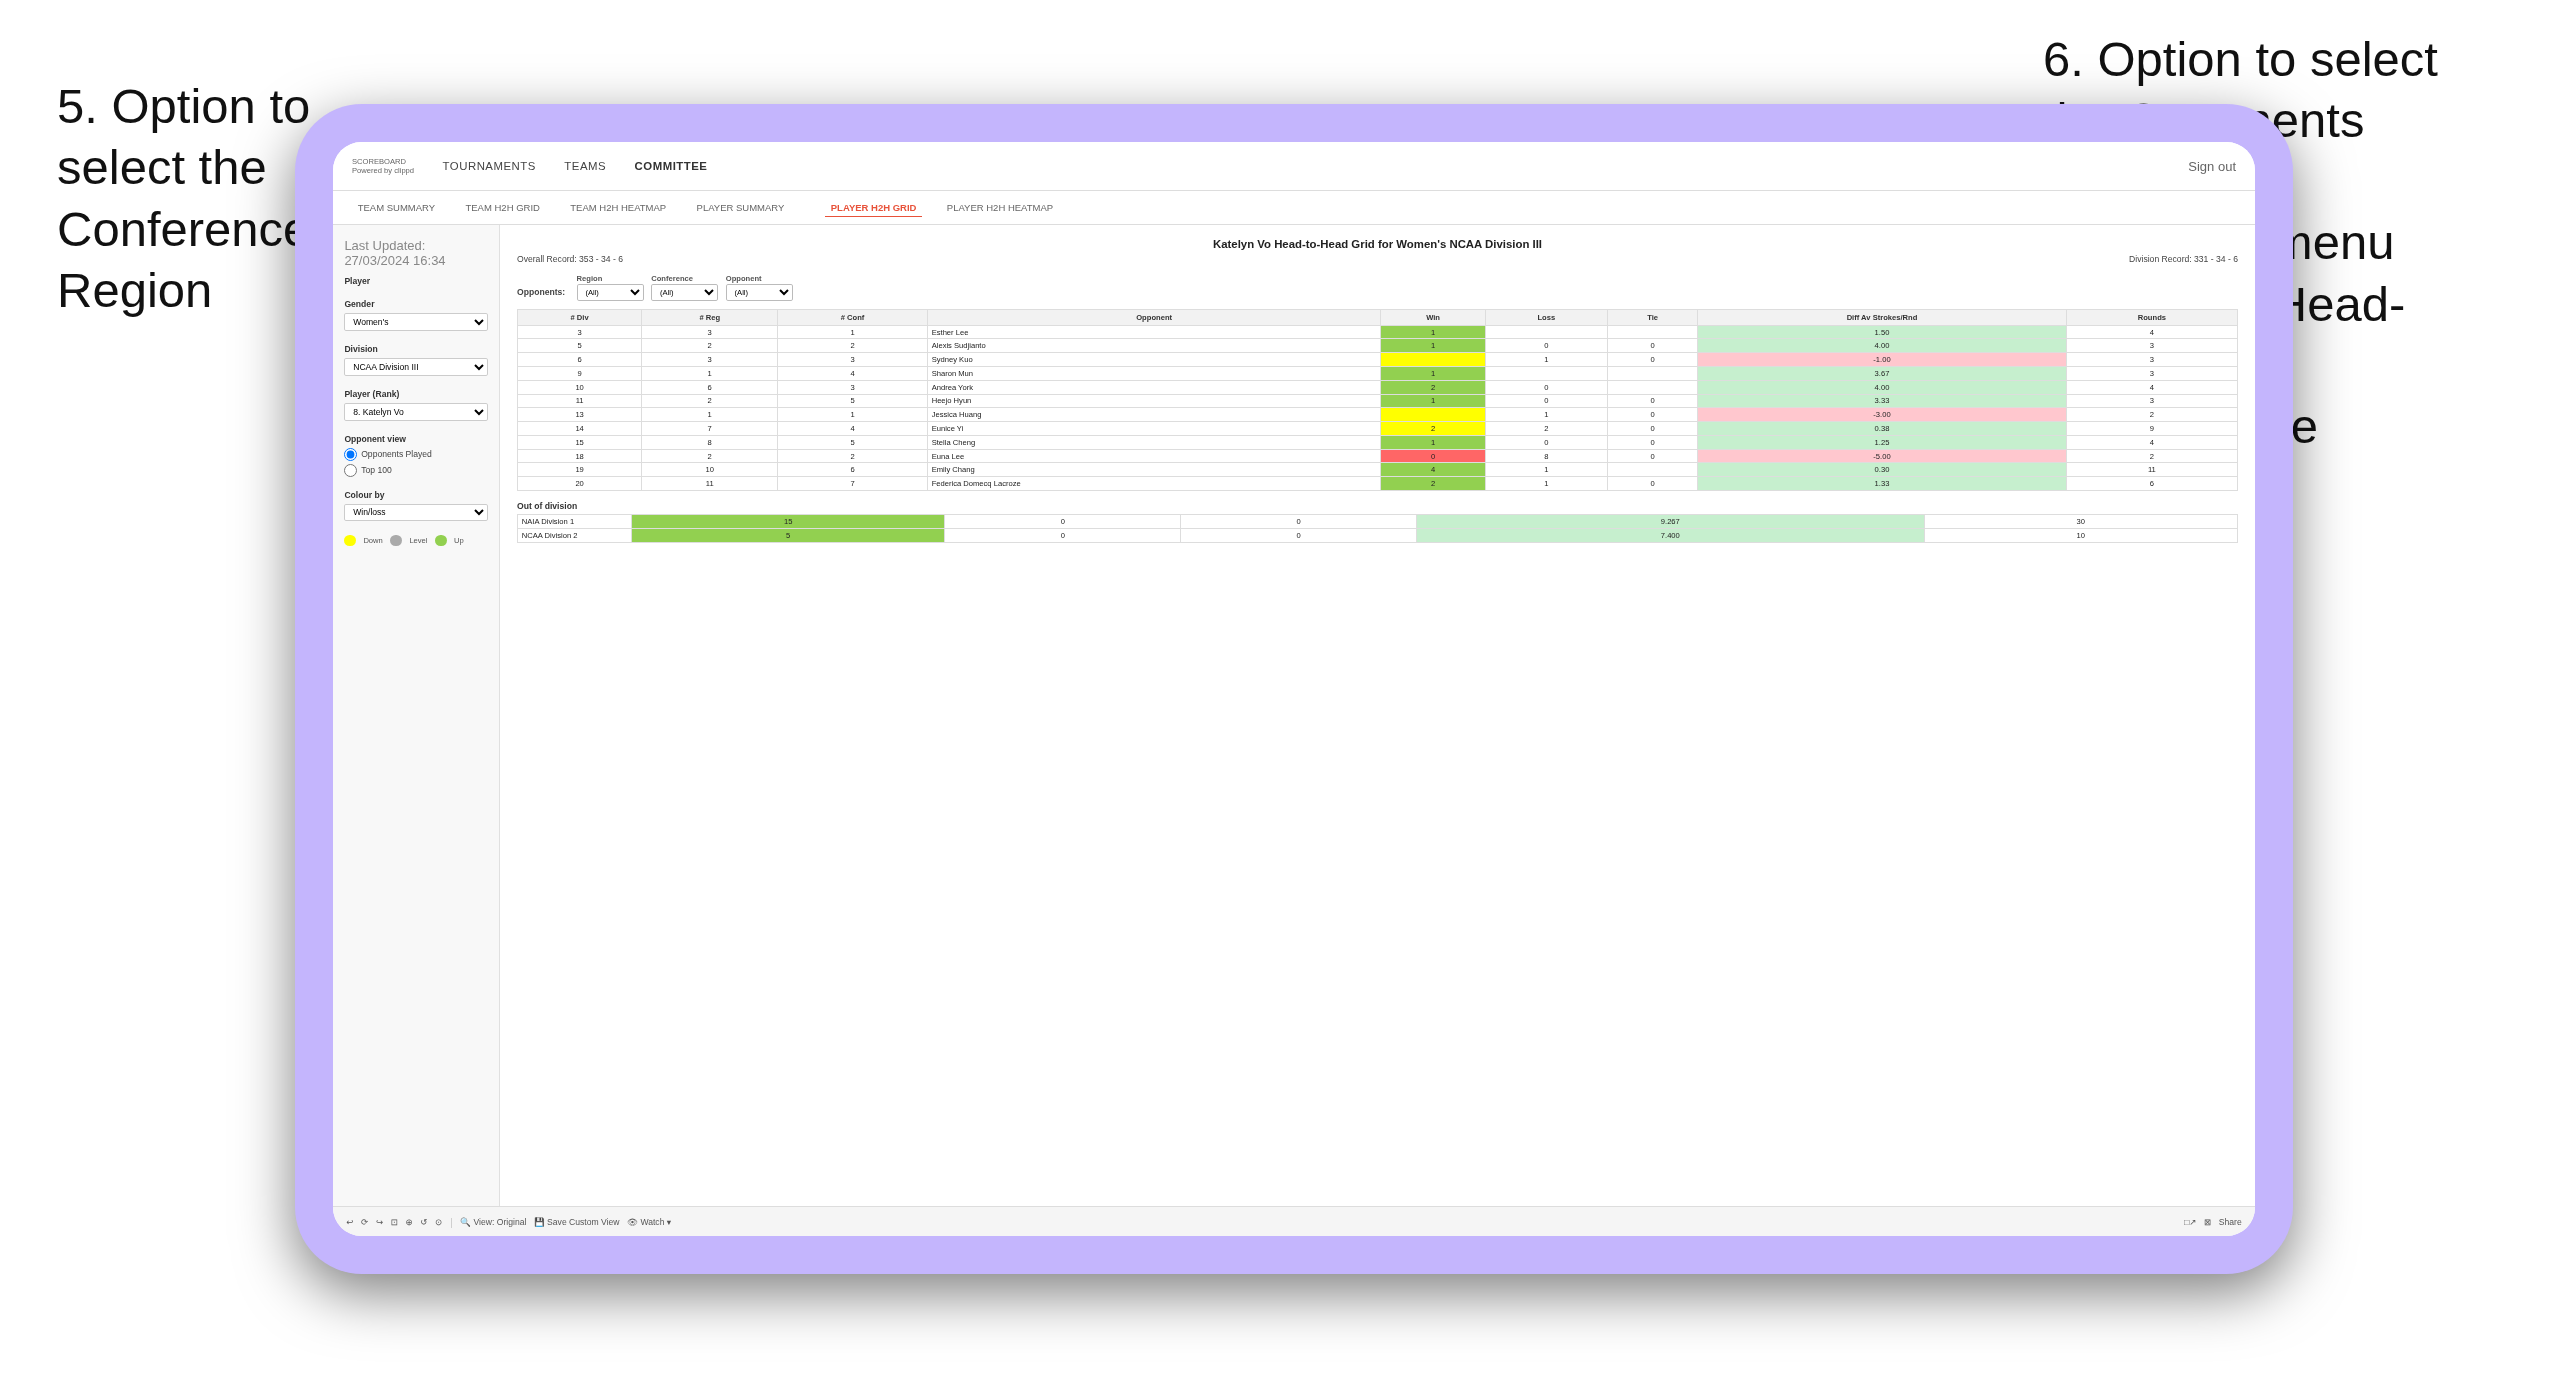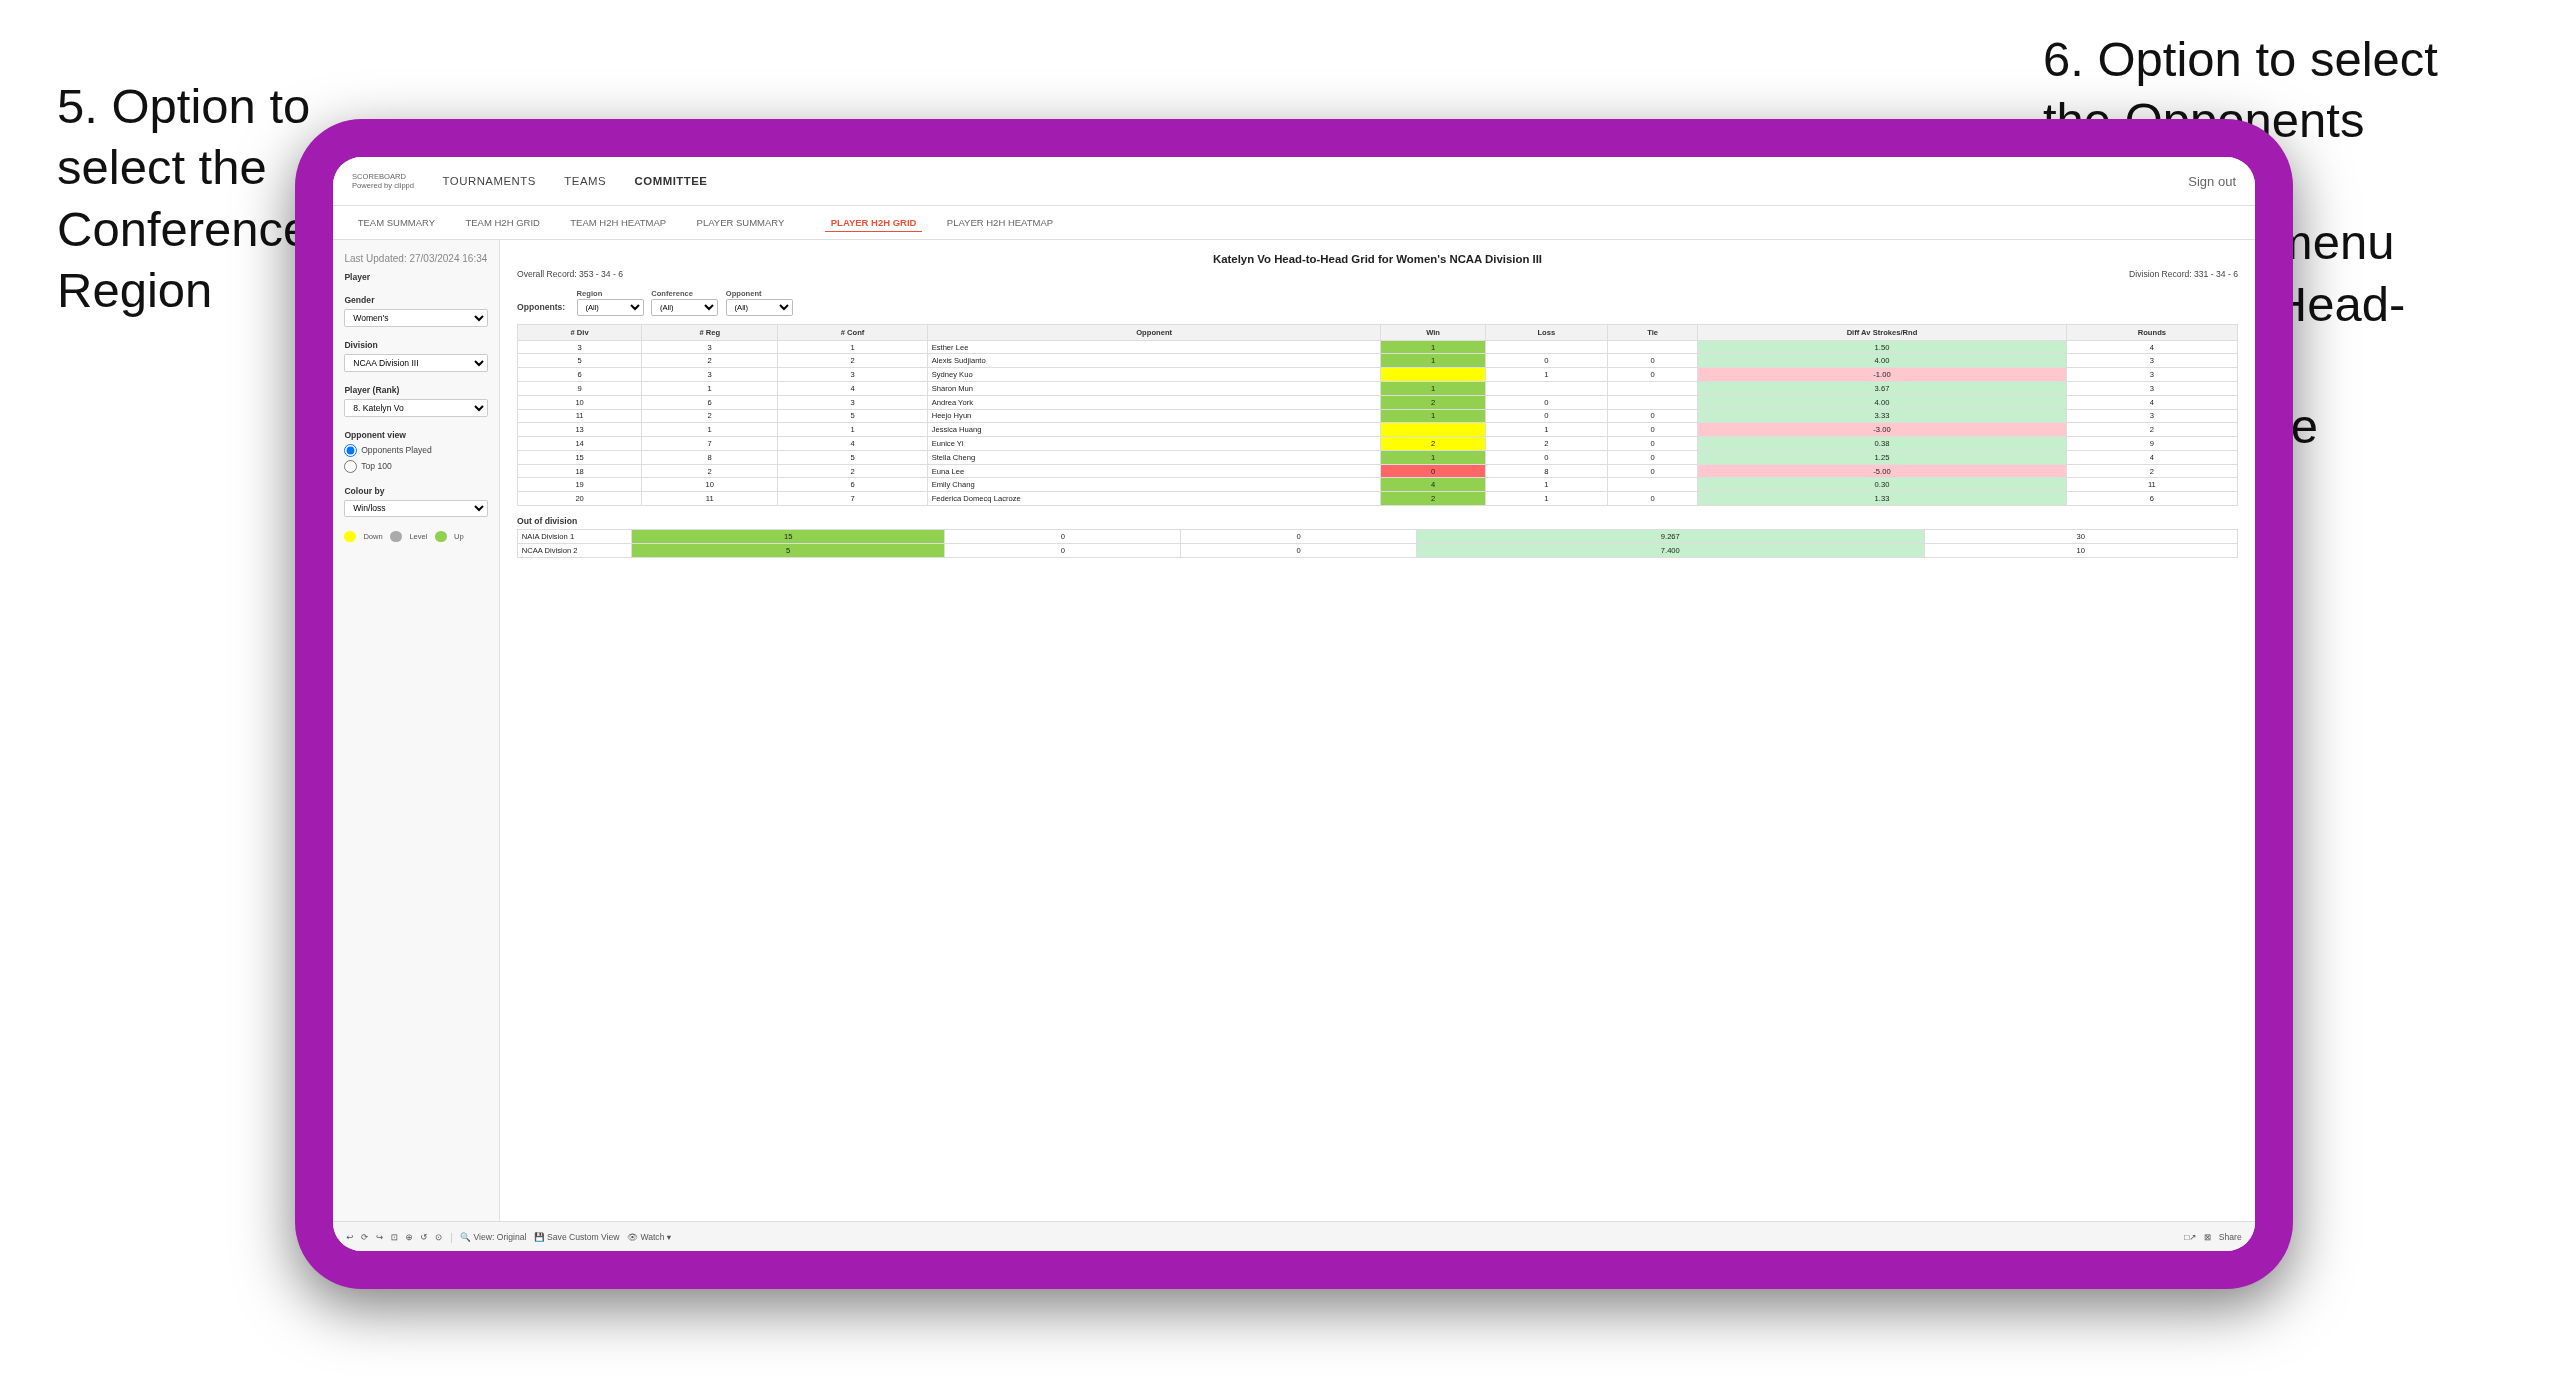--- a/index.html
+++ b/index.html
@@ -31,24 +31,24 @@
       right: 57px;
       top: 28.5px;
       width: 476px;
       text-align: left;
     }
 
     
     .tablet-frame {
       position: absolute;
       left: 295px;
-      top: 119px;
+      top: 104px;
       width: 1998px;
       height: 1170px;
-      background: #a21caf;
+      background: #c4b5fd;
       border-radius: 67px;
       box-shadow: 0 19px 57px rgba(0,0,0,0.5);
     }
 
     .tablet-screen {
       position: absolute;
       left: 38px;
       top: 38px;
       right: 38px;
       bottom: 38px;
@@ -208,21 +208,21 @@
       height: 11.4px;
       border-radius: 50%;
     }
 
     .dot-label {
       font-size: 7.6px;
       color: #555;
     }
 
     .last-updated {
-      font-size: 10px;
+      font-size: 13px;
       color: #888;
       margin-bottom: 7.6px;
     }
 
     
     .content-area {
       flex: 1;
       padding: 13.3px 17px;
       overflow-y: auto;
     }

